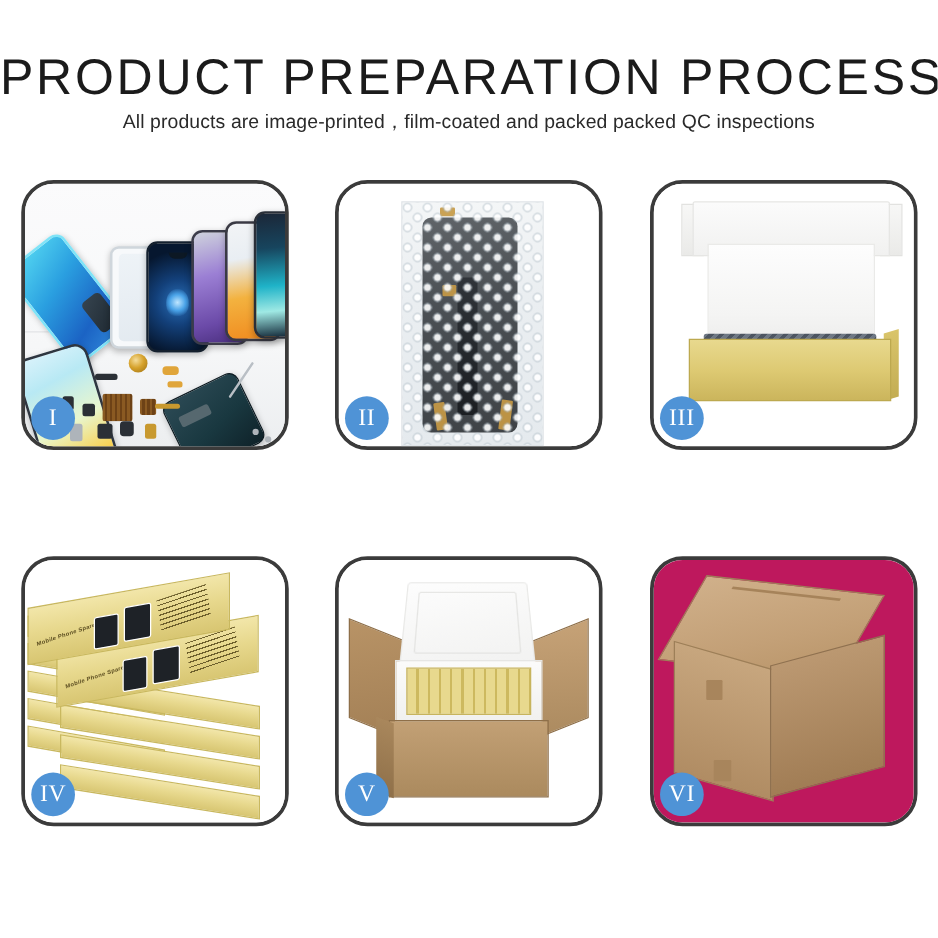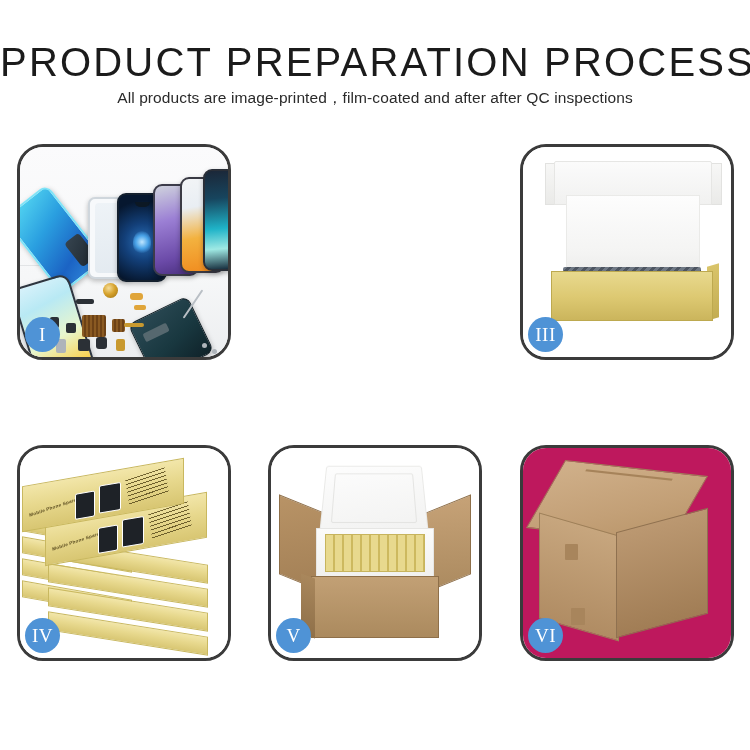--- a/index.html
+++ b/index.html
@@ -403,21 +403,21 @@
     position: absolute;
     background: #a8855c;
     border-radius: 1px;
   }
 </style>
 </head>
 <body>
 
 <div id="header">
   <div id="page-title">PRODUCT PREPARATION PROCESS</div>
-  <div id="page-subtitle">All products are image-printed，film-coated and after after QC inspections</div>
+  <div id="page-subtitle">All products are image-printed，film-coated and packed packed QC inspections</div>
 </div>
 
 <div id="panel-grid">
 
   <div class="panel r0 c0">
     <div class="stage p1-bg">
       <div class="p1-shelf"></div>
 
       <div class="phone ph-a"></div>
       <div class="phone ph-b"></div>
@@ -444,20 +444,34 @@
       <div class="part gold" style="left:96px;top:192px;width:9px;height:12px;"></div>
       <div class="part dark" style="left:26px;top:188px;width:8px;height:8px;border-radius:50%;"></div>
       <div class="part silver" style="left:182px;top:196px;width:5px;height:5px;border-radius:50%;"></div>
       <div class="part silver" style="left:192px;top:202px;width:5px;height:5px;border-radius:50%;"></div>
       <div class="tweezer" style="left:172px;top:140px;"></div>
 
       <div class="badge">I</div>
     </div>
   </div>
 
+  <div class="panel r0 c1">
+    <div class="stage p2-bg">
+      <div class="bubble-pack">
+        <div class="lcd-inside"></div>
+        <div class="flex-strip"></div>
+        <div class="tape" style="left:30px;top:4px;width:12px;height:7px;"></div>
+        <div class="tape" style="left:32px;top:66px;width:11px;height:9px;"></div>
+        <div class="tape" style="left:26px;top:160px;width:9px;height:22px;transform:rotate(-8deg);"></div>
+        <div class="tape" style="left:78px;top:158px;width:9px;height:24px;transform:rotate(7deg);"></div>
+        <div class="bubbles"></div>
+      </div>
+      <div class="badge">II</div>
+    </div>
+  </div>
 
   <div class="panel r0 c2">
     <div class="stage p3-bg">
       <div class="box3-flapL"></div>
       <div class="box3-flapR"></div>
       <div class="box3-lid"></div>
       <div class="box3-foam"></div>
       <div class="box3-lipR"></div>
       <div class="box3-inner"></div>
       <div class="box3-body"></div>

